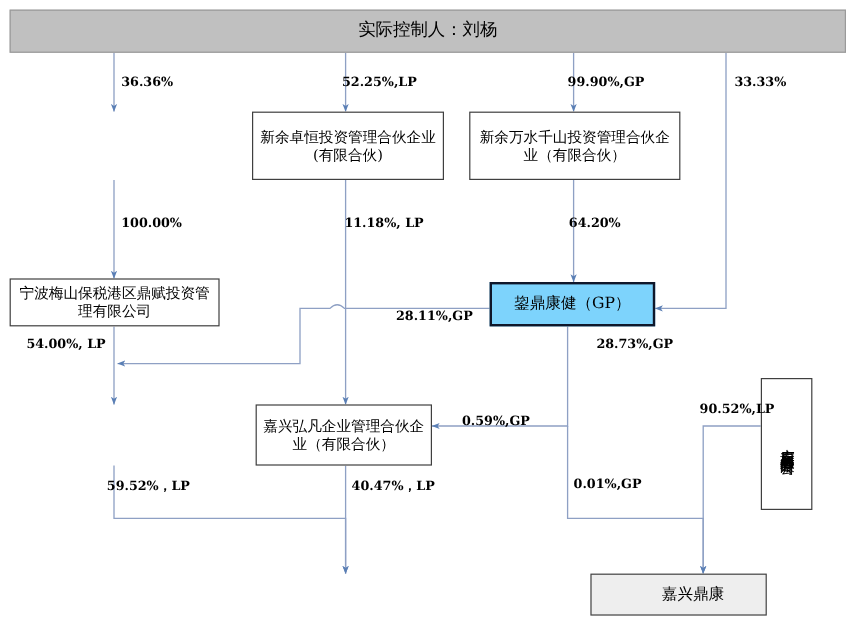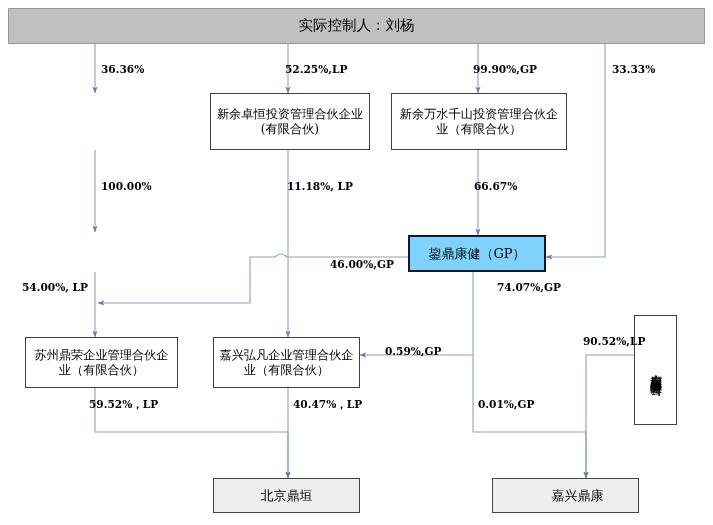--- a/index.html
+++ b/index.html
@@ -122,52 +122,51 @@
     </g>
   </svg>
 
   <div class="node-box node-root" style="left:8px; top:8px; width:697px; height:36px;">实际控制人：刘杨</div>
 
 
   <div class="node-box node-white" style="left:210px; top:93px; width:160px; height:57px;">新余卓恒投资管理合伙企业(有限合伙)</div>
 
   <div class="node-box node-white" style="left:391px; top:93px; width:176px; height:57px;text-align:center;">新余万水千山投资管理合伙企业（有限合伙）</div>
 
+  <div class="node-box node-white" style="left:8px; top:232px; width:175px; height:40px;">宁波梅山保税港区鼎赋投资管理有限公司</div>
 
   <div class="node-box node-gray-strong" style="left:408px; top:235px; width:138px; height:37px;">鋆鼎康健（GP）</div>
 
-  <div class="node-box node-white" style="left:25px; top:337px; width:153px; height:51px;">苏州鼎荣企业管理合伙企业（有限合伙）</div>
 
   <div class="node-box node-white" style="left:213px; top:337px; width:147px; height:51px;">嘉兴弘凡企业管理合伙企业（有限合伙）</div>
 
   <div class="node-box node-vertical" style="left:634px; top:315px; width:43px; height:110px;">广东启晟商务服务有限公司</div>
 
-  <div class="node-box node-lightgray" style="left:213px; top:478px; width:147px; height:35px;">北京鼎垣</div>
 
   <div class="node-box node-lightgray" style="left:492px; top:478px; width:147px; height:35px;padding-left:24px;">嘉兴鼎康</div>
 
   <div class="edge-label" style="left:101px; top:63px;">36.36%</div>
 
   <div class="edge-label" style="left:285px; top:63px;">52.25%,LP</div>
 
   <div class="edge-label" style="left:473px; top:63px;">99.90%,GP</div>
 
   <div class="edge-label" style="left:612px; top:63px;">33.33%</div>
 
   <div class="edge-label" style="left:101px; top:180px;">100.00%</div>
 
   <div class="edge-label" style="left:287px; top:180px;">11.18%, LP</div>
 
-  <div class="edge-label" style="left:474px; top:180px;">66.67%</div>
+  <div class="edge-label" style="left:474px; top:180px;">64.20%</div>
 
-  <div class="edge-label" style="left:330px; top:258px;">46.00%,GP</div>
+  <div class="edge-label" style="left:330px; top:258px;">28.11%,GP</div>
 
   <div class="edge-label" style="left:22px; top:281px;">54.00%, LP</div>
 
-  <div class="edge-label" style="left:497px; top:281px;">74.07%,GP</div>
+  <div class="edge-label" style="left:497px; top:281px;">28.73%,GP</div>
 
   <div class="edge-label" style="left:385px; top:345px;">0.59%,GP</div>
 
   <div class="edge-label" style="left:478px; top:398px;">0.01%,GP</div>
 
   <div class="edge-label" style="left:583px; top:335px;">90.52%,LP</div>
 
   <div class="edge-label" style="left:89px; top:398px;">59.52%，LP</div>
 
   <div class="edge-label" style="left:293px; top:398px;">40.47%，LP</div>

